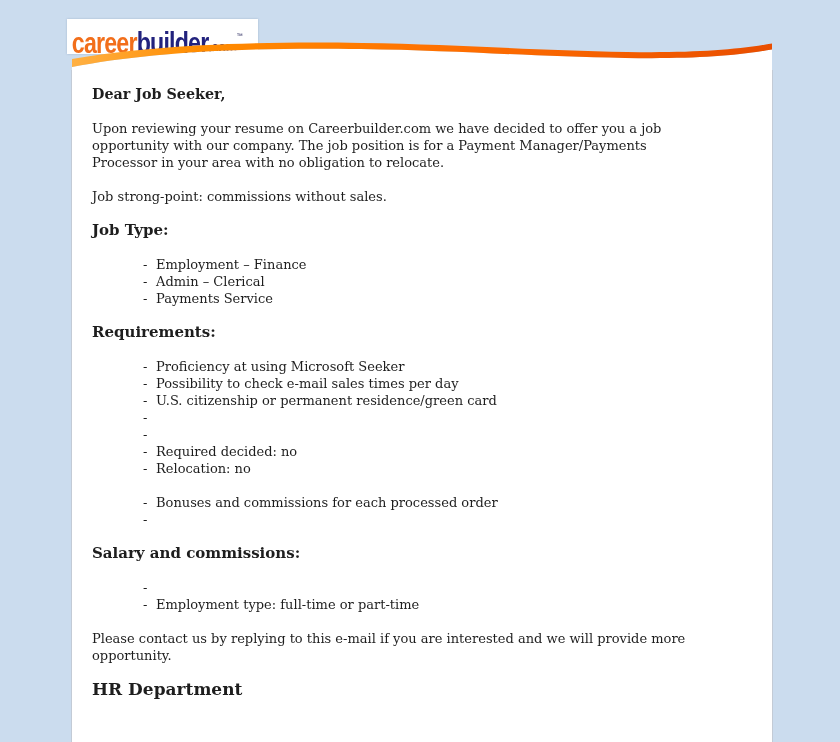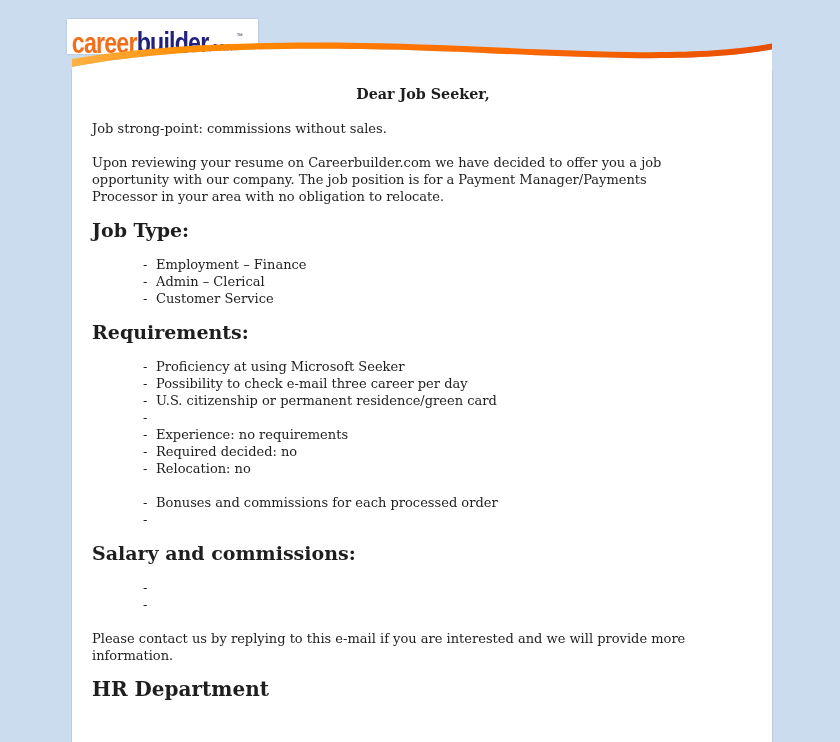--- a/index.html
+++ b/index.html
@@ -62,37 +62,36 @@
   .content {
     padding: 16px 18px 0 20px;
     color: #1e1e1e;
     font-size: 13px;
     line-height: 17px;
   }
   .greeting {
     font-weight: bold;
     font-size: 14.3px;
     margin: 0 0 17px 0;
-    text-align: center;
   }
   .para {
     white-space: pre-line;
     margin: 17px 0;
   }
   .section-heading {
     font-weight: bold;
-    font-size: 19px;
+    font-size: 15px;
     margin: 17px 0;
   }
   .list { margin: 17px 0; }
   .li { display: flex; padding-left: 51px; line-height: 17px; }
   .li .marker { width: 13px; flex: 0 0 13px; }
   .signature {
     font-weight: bold;
-    font-size: 20px;
+    font-size: 17px;
     margin: 17px 0 13px 0;
   }
 </style>
 </head>
 <body>
 
 <div class="stage">
 
   <div class="logo-box">
     <span class="logo-line">
@@ -114,62 +113,61 @@
 
     <path fill="url(#swooshGrad)" d="M0,19 C70,7 160,1 290,3 C390,4.5 460,10.5 555,12 C622,13 663,10 700,3.5
              L700,9.5 C661,16.5 620,19 553,18 C458,16.5 388,10.5 289,9 C159,7 69,13.5 0,27 Z"></path>
   </svg>
 
   <div class="panel">
     <div class="content">
 
       <div class="greeting">Dear Job Seeker,</div>
 
-      <div class="para">Job strong-point: commissions without sales.</div>
-
       <div class="para">Upon reviewing your resume on Careerbuilder.com we have decided to offer you a job
 opportunity with our company. The job position is for a Payment Manager/Payments
 Processor in your area with no obligation to relocate.</div>
 
+      <div class="para">Job strong-point: commissions without sales.</div>
+
       <div class="section-heading">Job Type:</div>
       <div class="list">
         <div class="li">
             <span class="marker">-</span>
             <span>Employment – Finance</span>
           </div>
         <div class="li">
             <span class="marker">-</span>
             <span>Admin – Clerical</span>
           </div>
         <div class="li">
             <span class="marker">-</span>
-            <span>Customer Service</span>
+            <span>Payments Service</span>
           </div>
       </div>
 
       <div class="section-heading">Requirements:</div>
       <div class="list">
         <div class="li">
             <span class="marker">-</span>
             <span>Proficiency at using Microsoft Seeker</span>
           </div>
         <div class="li">
             <span class="marker">-</span>
-            <span>Possibility to check e-mail three career per day</span>
+            <span>Possibility to check e-mail sales times per day</span>
           </div>
         <div class="li">
             <span class="marker">-</span>
             <span>U.S. citizenship or permanent residence/green card</span>
           </div>
         <div class="li">
             <span class="marker">-</span>
           </div>
         <div class="li">
             <span class="marker">-</span>
-            <span>Experience: no requirements</span>
           </div>
         <div class="li">
             <span class="marker">-</span>
             <span>Required decided: no</span>
           </div>
         <div class="li">
             <span class="marker">-</span>
             <span>Relocation: no</span>
           </div>
       </div>
@@ -184,24 +182,25 @@
           </div>
       </div>
 
       <div class="section-heading">Salary and commissions:</div>
       <div class="list">
         <div class="li">
             <span class="marker">-</span>
           </div>
         <div class="li">
             <span class="marker">-</span>
+            <span>Employment type: full-time or part-time</span>
           </div>
       </div>
 
       <div class="para">Please contact us by replying to this e-mail if you are interested and we will provide more
-information.</div>
+opportunity.</div>
 
       <div class="signature">HR Department</div>
 
     </div>
   </div>
 
 </div>
 
 </body></html>

